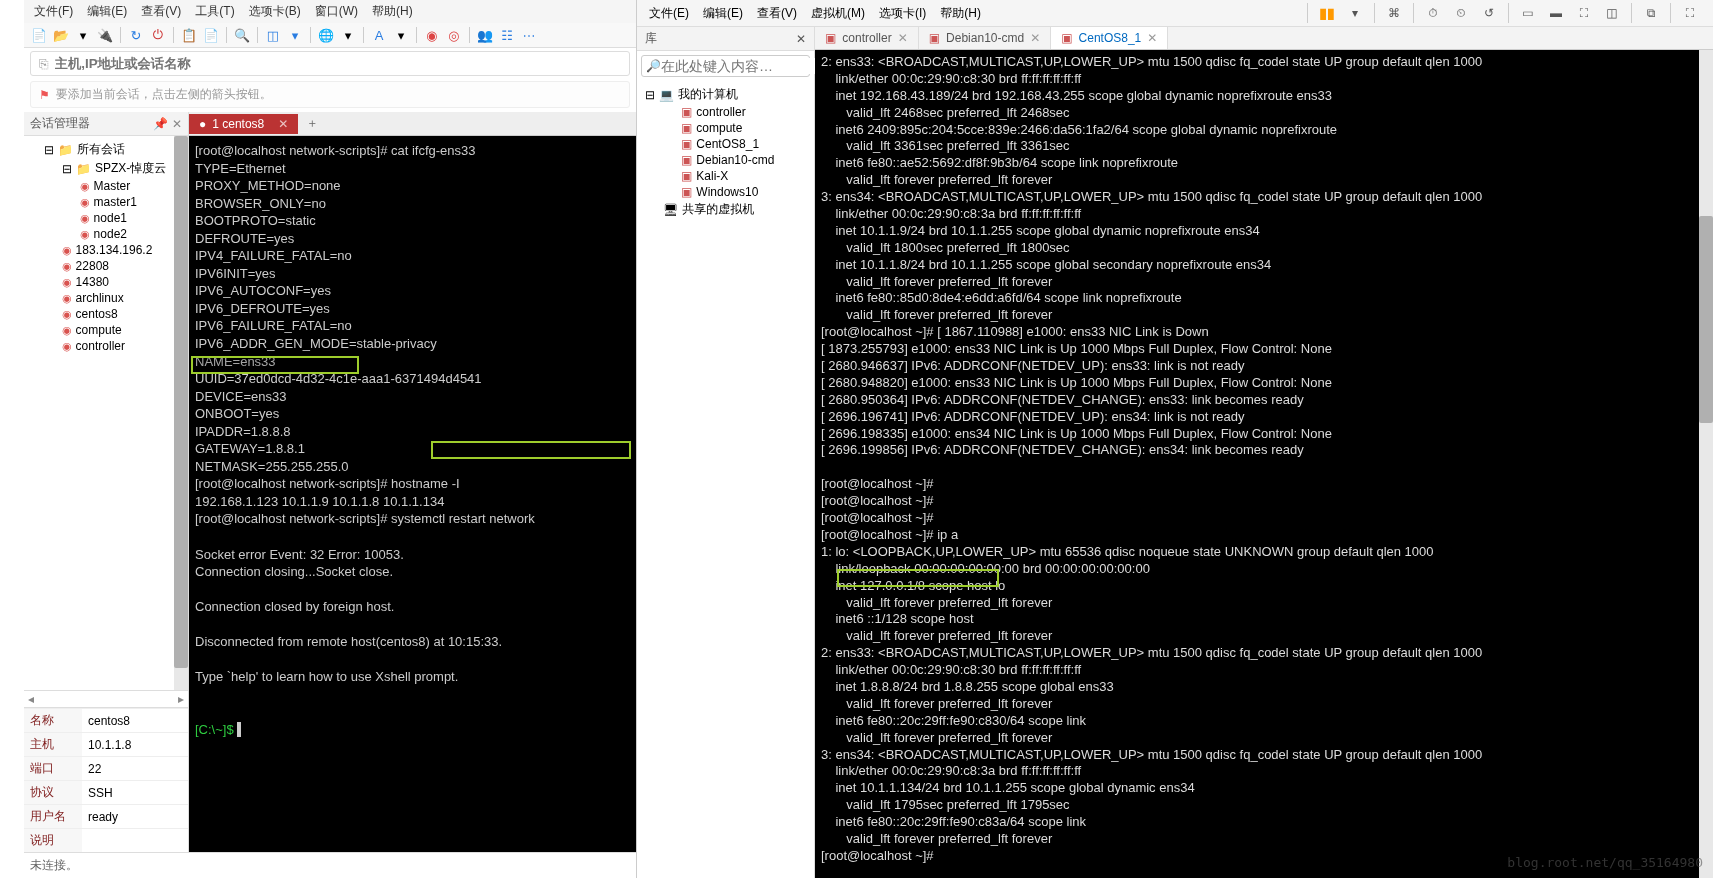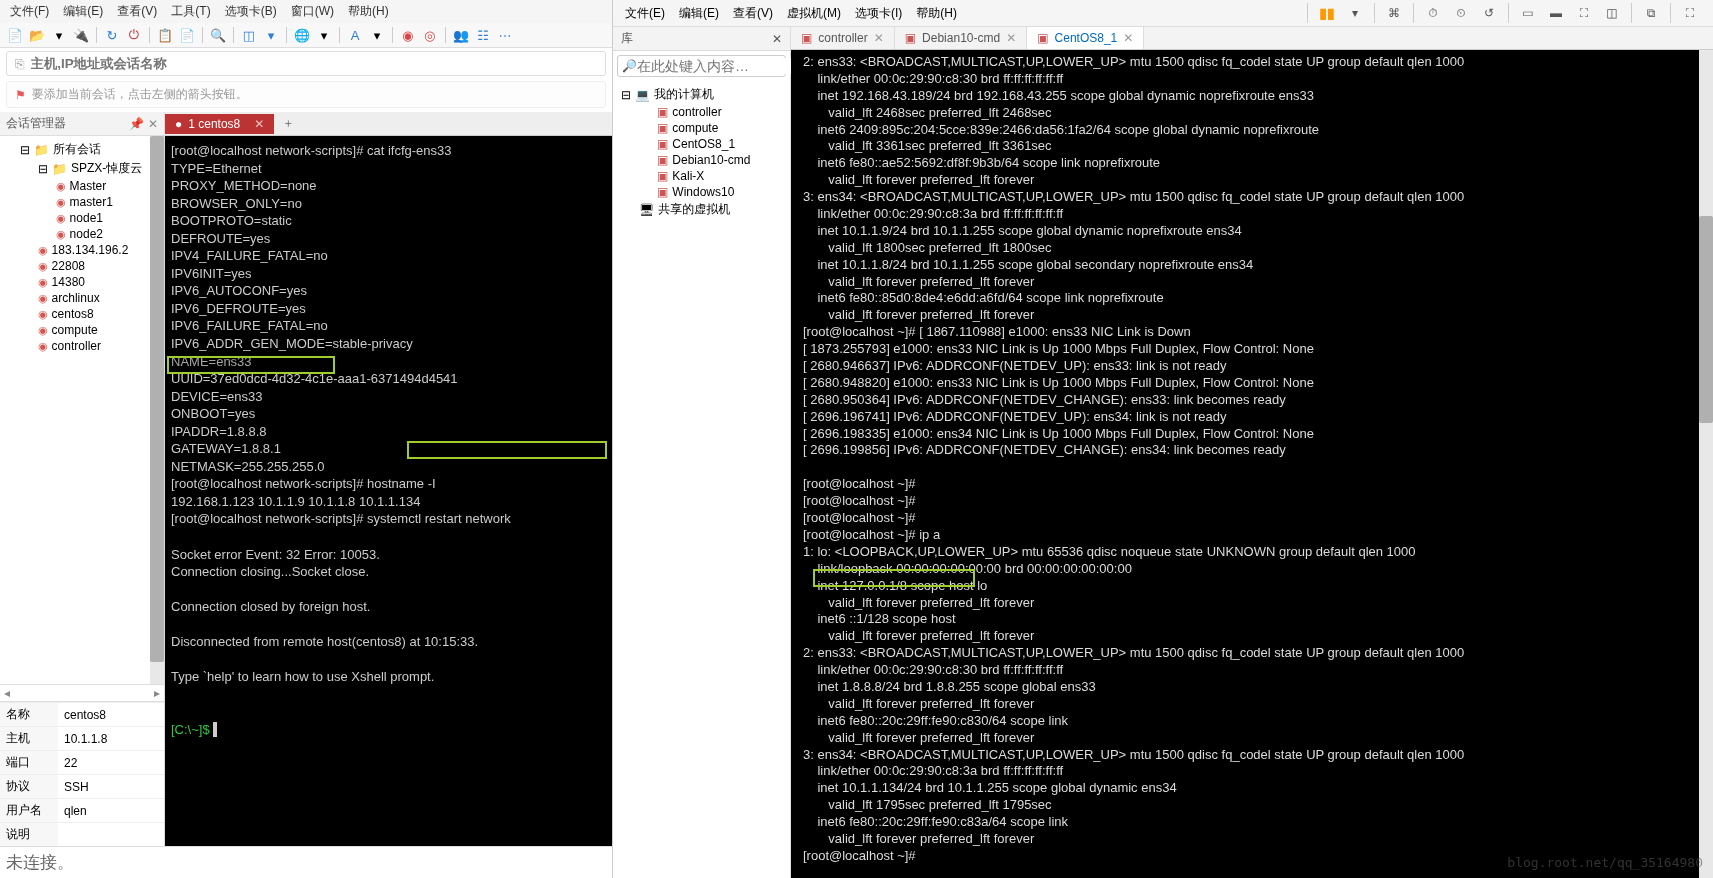--- a/index.html
+++ b/index.html
@@ -1,17 +1,17 @@
 <!DOCTYPE html>
 <html><head>
 <meta charset="utf-8">
 <style>
 *{box-sizing:border-box;margin:0;padding:0;font-family:"Microsoft YaHei",Tahoma,sans-serif;}
 body{background:#fff;width:1713px;height:878px;overflow:hidden;position:relative;}
-.app{display:flex;height:100%;}
+.app{display:flex;height:100%;margin-left:24px;}
 .left-pane{width:613px;height:100%;border-right:1px solid #ccc;display:flex;flex-direction:column;}
 .right-pane{flex:1;display:flex;flex-direction:column;position:relative;}
 
 
 .menubar{display:flex;gap:14px;padding:3px 10px;font-size:12px;color:#333;background:#f5f5f5;}
 .menubar span{cursor:default;}
 .toolbar{display:flex;align-items:center;gap:4px;padding:3px 6px;background:#f8f8f8;border-bottom:1px solid #ddd;}
 .tb-icon{width:18px;height:18px;display:inline-flex;align-items:center;justify-content:center;font-size:13px;}
 .tb-sep{width:1px;height:16px;background:#ccc;margin:0 2px;}
 .addr{margin:3px 6px;padding:4px 8px;border:1px solid #ddd;border-radius:3px;background:#fff;display:flex;align-items:center;gap:6px;color:#999;font-size:12px;}
@@ -22,22 +22,22 @@
 .tree{flex:1;overflow:auto;font-size:12px;padding-top:4px;}
 .tree-item{display:flex;align-items:center;gap:4px;padding:1px 4px;white-space:nowrap;}
 .tree-item.indent1{padding-left:20px;}
 .tree-item.indent2{padding-left:38px;}
 .tree-item.indent3{padding-left:56px;}
 .folder{color:#d8a842;}
 .host-ico{color:#d9534f;font-size:11px;}
 .props{border-top:1px solid #ddd;font-size:12px;}
 .props table{width:100%;border-collapse:collapse;}
 .props td{padding:3px 6px;border-top:1px solid #eee;}
-.props td:first-child{background:#f7f7f7;color:#000000;width:58px;}
-.status{font-size:17px;color:#666;padding:4px 6px;border-top:1px solid #ddd;}
+.props td:first-child{background:#f7f7f7;color:#7f1d1d;width:58px;}
+.status{font-size:12px;color:#666;padding:4px 6px;border-top:1px solid #ddd;}
 
 .term-area{flex:1;display:flex;flex-direction:column;background:#fff;}
 .tabbar{display:flex;align-items:center;background:#eee;border-bottom:1px solid #ccc;font-size:12px;}
 .tab{display:flex;align-items:center;gap:6px;padding:3px 10px;background:#b33;color:#fff;}
 .tab .dot{color:#fff;}
 .tab-add{padding:3px 8px;color:#666;cursor:default;}
 .terminal{flex:1;background:#000;color:#ccc;font-family:Consolas,"Courier New",monospace;font-size:13px;line-height:1.35;padding:6px;overflow:auto;white-space:pre;position:relative;}
 .hl-box{position:absolute;border:2px solid #9ecd2c;pointer-events:none;}
 .prompt-green{color:#2ecc40;}
 
@@ -55,21 +55,21 @@
 .vm-tree{flex:1;font-size:12px;padding-top:4px;}
 .vm-tree .tree-item{padding-left:8px;}
 .vm-tree .indent1{padding-left:26px;}
 .vm-tree .indent2{padding-left:44px;}
 .vm-ico{color:#c55;}
 .vm-content{flex:1;display:flex;flex-direction:column;}
 .vm-tabs{display:flex;align-items:center;background:#f3f3f3;border-bottom:1px solid #ccc;font-size:12px;overflow:hidden;}
 .vm-tab{display:flex;align-items:center;gap:6px;padding:4px 10px;border-right:1px solid #ddd;color:#555;}
 .vm-tab.active{background:#fff;color:#0069c0;}
 .vm-tab .x{color:#999;}
-.vm-term{flex:1;background:#000;color:#dcdcdc;font-family:Consolas,"Courier New",monospace;font-size:13px;line-height:1.3;padding:4px 12px;overflow:auto;white-space:pre;position:relative;}
+.vm-term{flex:1;background:#000;color:#dcdcdc;font-family:Consolas,"Courier New",monospace;font-size:13px;line-height:1.3;padding:4px 6px;overflow:auto;white-space:pre;position:relative;}
 .vm-footer{font-size:12px;color:#555;padding:4px 8px;border-top:1px solid #ccc;background:#f5f5f5;}
 .watermark{position:absolute;bottom:6px;right:10px;color:#555;font-size:13px;opacity:.6;font-family:Consolas,monospace;}
 .scrolltrack{position:absolute;top:0;right:0;width:14px;height:100%;background:#e8e8e8;}
 .scrollthumb{position:absolute;width:100%;background:#b0b0b0;border-radius:2px;}
 </style>
 </head>
 <body>
 
 <div class="app">
 
@@ -204,21 +204,21 @@
             <tr>
                   <td>端口</td>
                   <td>22</td>
                 </tr>
             <tr>
                   <td>协议</td>
                   <td>SSH</td>
                 </tr>
             <tr>
                   <td>用户名</td>
-                  <td>qlen</td>
+                  <td>ready</td>
                 </tr>
             <tr>
                   <td>说明</td>
                   <td></td>
                 </tr>
           </tbody>
             </table>
         </div>
       </div>
       <div class="term-area">

